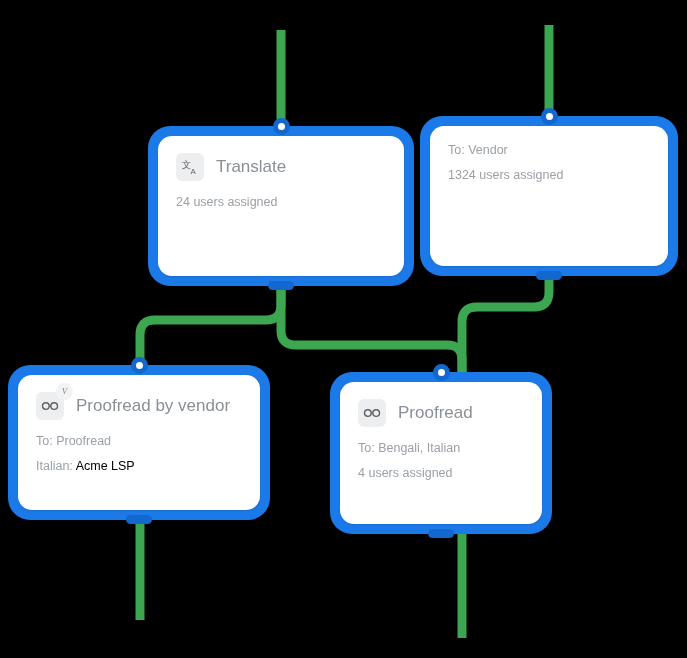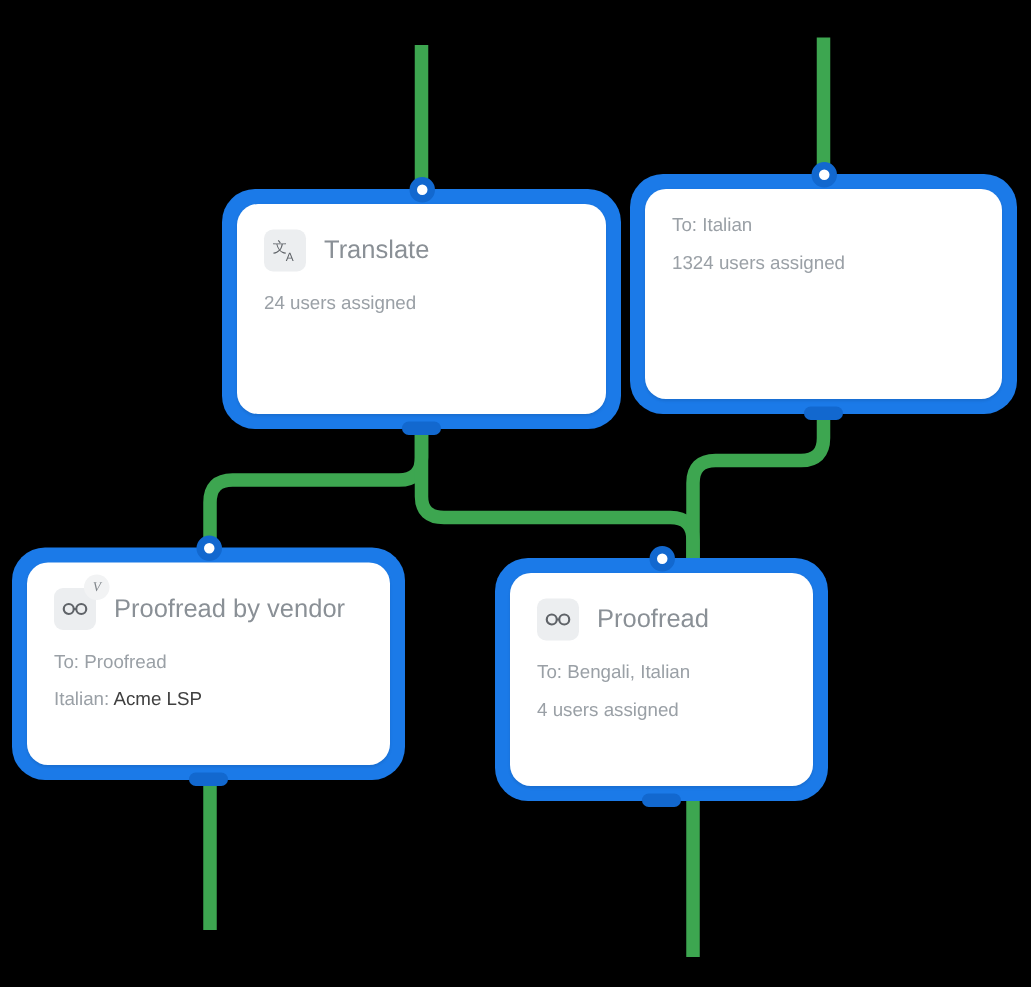--- a/index.html
+++ b/index.html
@@ -88,21 +88,21 @@
     overflow: hidden;
   }
 
   .node-line {
     font-size: 12.5px;
     color: #9aa0a6;
     margin-bottom: 11px;
     white-space: nowrap;
   }
   .node-line:last-child { margin-bottom: 0; }
-  .vendor-value { color: #404040; }
+  .vendor-value { color: #000000; }
 
   
   .port-in {
     position: absolute;
     width: 17px;
     height: 17px;
     border-radius: 50%;
     background: #ffffff;
     border: 5px solid #1268cf;
     box-sizing: border-box;
@@ -172,21 +172,21 @@
         <span class="node-title">Translate</span>
       </div>
       <div class="node-line">24 users assigned</div>
       <div class="port-out"></div>
     </div>
   </div>
 
   <div class="node" id="node-crowdsource">
     <div class="node-inner">
       <div class="port-in"></div>
-      <div class="node-line">To: Italian</div>
+      <div class="node-line">To: Vendor</div>
       <div class="node-line">1324 users assigned</div>
       <div class="port-out"></div>
     </div>
   </div>
 
   <div class="node" id="node-proofread-vendor">
     <div class="node-inner">
       <div class="port-in"></div>
       <div class="node-head">
         <span class="node-icon">

